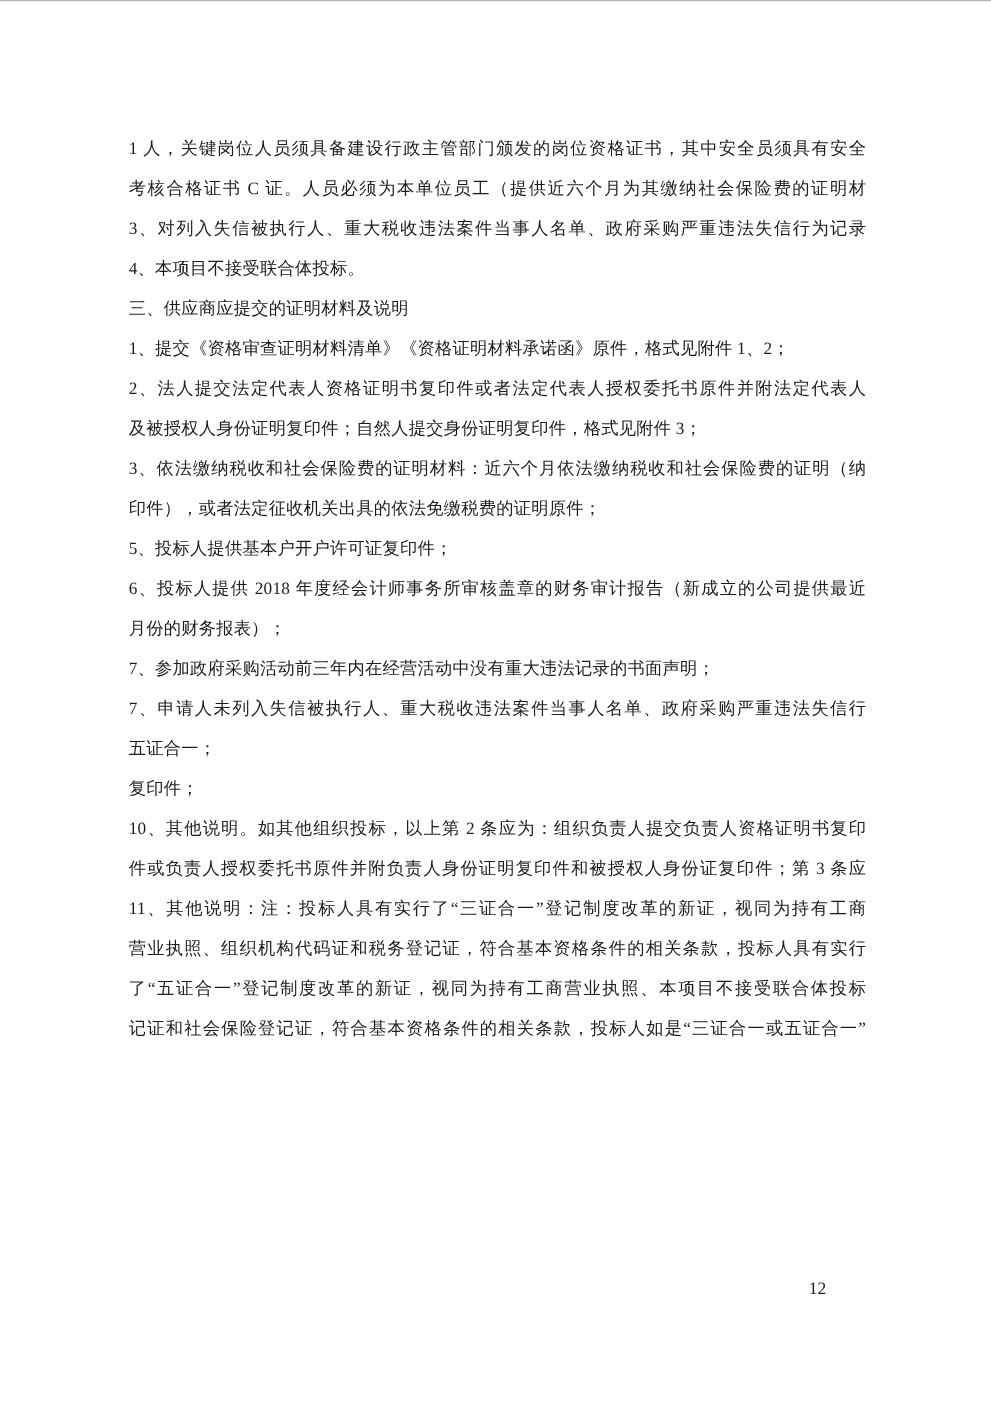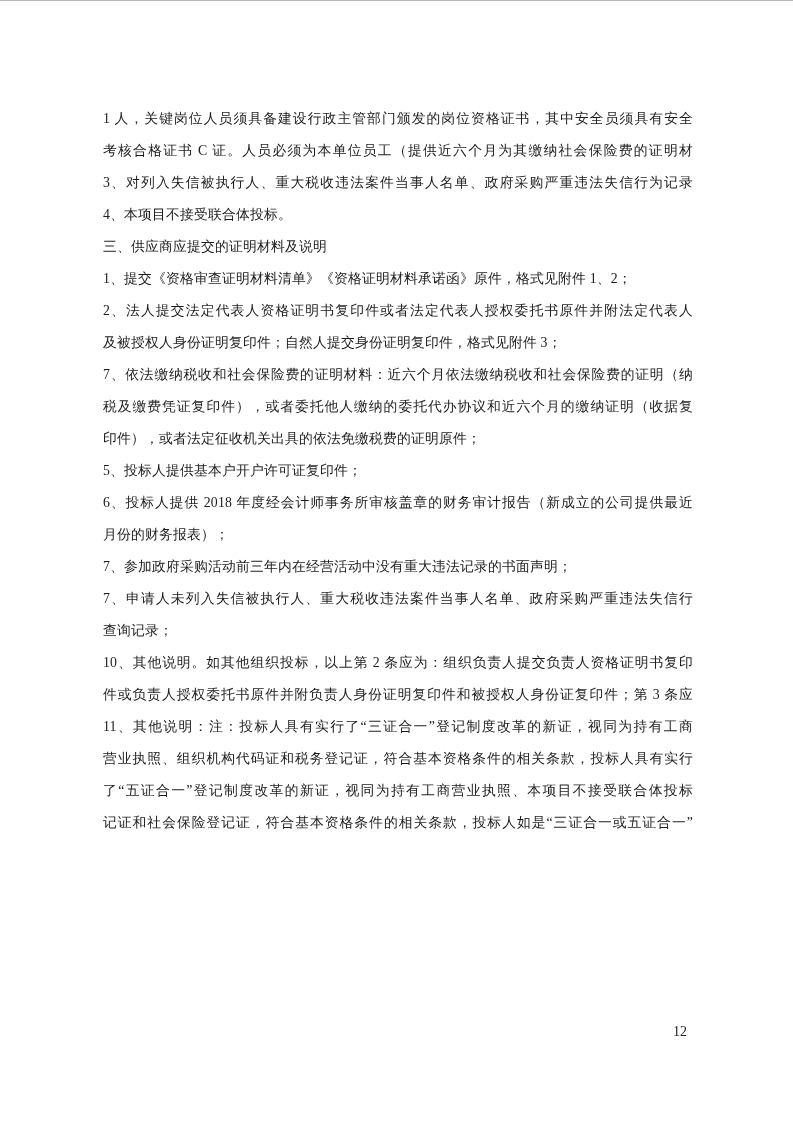--- a/index.html
+++ b/index.html
@@ -34,50 +34,50 @@
   .line.j {
     white-space: normal;
     text-align: justify;
     text-align-last: justify;
     text-justify: inter-character;
     overflow: hidden;
   }
   .page-number {
     position: absolute;
     top: 1020px;
-    right: 106px;
+    right: 132px;
     height: 22px;
     line-height: 22px;
     font-size: 14px;
     color: #1c1c1c;
   }
 </style>
 </head>
 <body>
 
 <div class="page">
   <div class="content">
 
   <div class="line j">1 人，关键岗位人员须具备建设行政主管部门颁发的岗位资格证书，其中安全员须具有安全</div>
       <div class="line j">考核合格证书 C 证。人员必须为本单位员工（提供近六个月为其缴纳社会保险费的证明材料）。</div>
       <div class="line j">3、对列入失信被执行人、重大税收违法案件当事人名单、政府采购严重违法失信行为记录</div>
       <div class="line">4、本项目不接受联合体投标。</div>
       <div class="line">三、供应商应提交的证明材料及说明</div>
       <div class="line">1、提交《资格审查证明材料清单》《资格证明材料承诺函》原件，格式见附件 1、2；</div>
       <div class="line j">2、法人提交法定代表人资格证明书复印件或者法定代表人授权委托书原件并附法定代表人</div>
       <div class="line">及被授权人身份证明复印件；自然人提交身份证明复印件，格式见附件 3；</div>
-      <div class="line j">7、依法缴纳税收和社会保险费的证明材料：近六个月依法缴纳税收和社会保险费的证明（纳</div>
-      <div class="line j">税及缴费凭证复印件），或者委托他人缴纳的委托代办协议和近六个月的缴纳证明（收据复</div>
+      <div class="line j">3、依法缴纳税收和社会保险费的证明材料：近六个月依法缴纳税收和社会保险费的证明（纳</div>
       <div class="line">印件），或者法定征收机关出具的依法免缴税费的证明原件；</div>
       <div class="line">5、投标人提供基本户开户许可证复印件；</div>
       <div class="line j">6、投标人提供 2018 年度经会计师事务所审核盖章的财务审计报告（新成立的公司提供最近</div>
       <div class="line">月份的财务报表）；</div>
       <div class="line">7、参加政府采购活动前三年内在经营活动中没有重大违法记录的书面声明；</div>
       <div class="line j">7、申请人未列入失信被执行人、重大税收违法案件当事人名单、政府采购严重违法失信行</div>
-      <div class="line">查询记录；</div>
+      <div class="line">五证合一；</div>
+      <div class="line">复印件；</div>
       <div class="line j">10、其他说明。如其他组织投标，以上第 2 条应为：组织负责人提交负责人资格证明书复印</div>
       <div class="line j">件或负责人授权委托书原件并附负责人身份证明复印件和被授权人身份证复印件；第 3 条应</div>
       <div class="line j">11、其他说明：注：投标人具有实行了“三证合一”登记制度改革的新证，视同为持有工商</div>
       <div class="line j">营业执照、组织机构代码证和税务登记证，符合基本资格条件的相关条款，投标人具有实行</div>
       <div class="line j">了“五证合一”登记制度改革的新证，视同为持有工商营业执照、本项目不接受联合体投标</div>
       <div class="line j">记证和社会保险登记证，符合基本资格条件的相关条款，投标人如是“三证合一或五证合一”</div>
     </div>
   <div class="page-number">12</div>
 </div>
 

